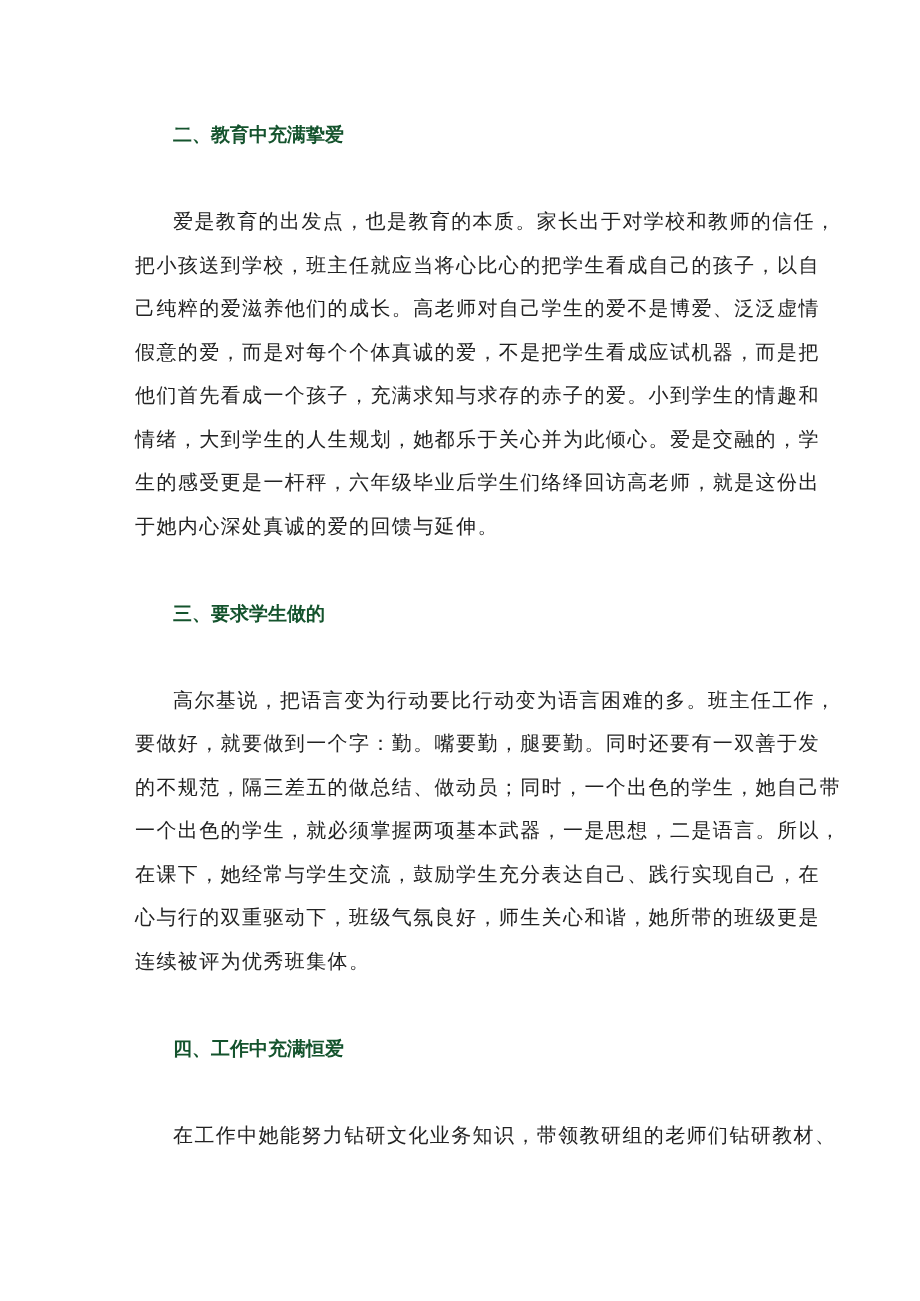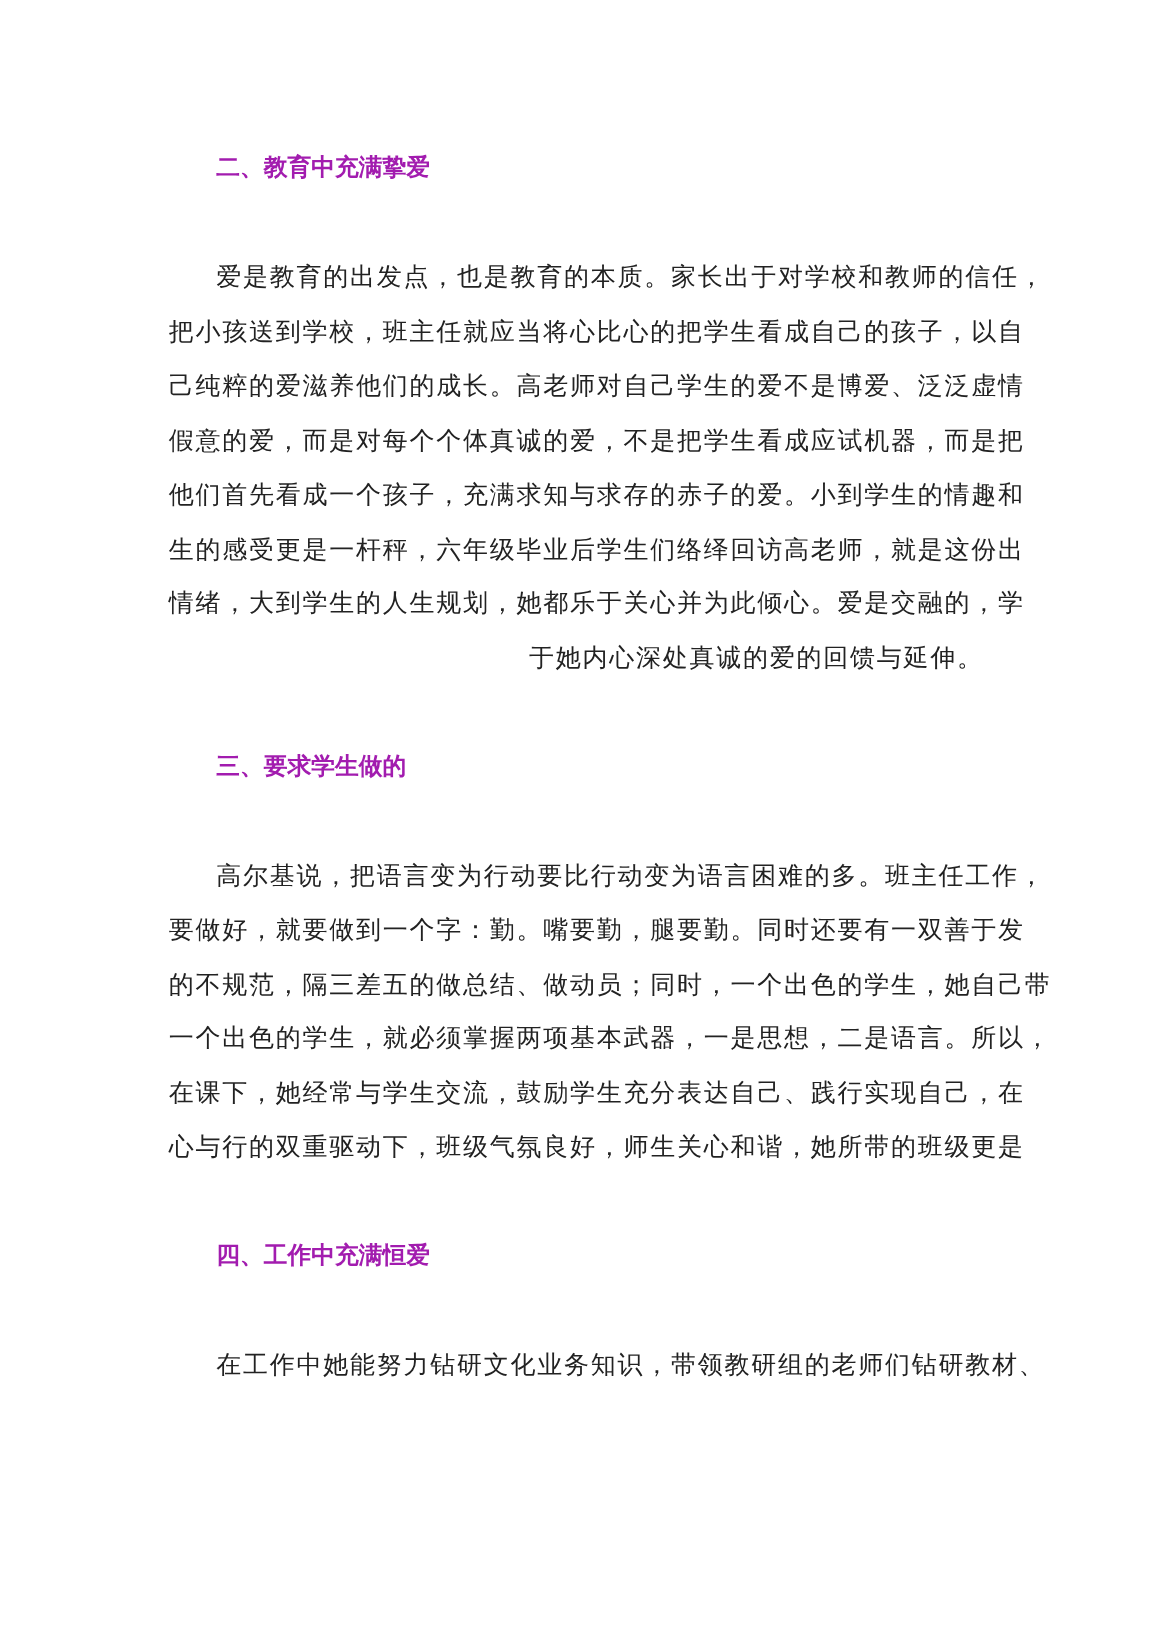--- a/index.html
+++ b/index.html
@@ -23,31 +23,30 @@
     }
     .heading {
       font-family: "DejaVu Sans", "Liberation Sans", sans-serif;
       font-weight: bold;
       font-size: 19px;
       line-height: 43.5px;
       height: 43.5px;
       padding-left: 38px;
       margin: 0;
       white-space: nowrap;
-      color: #a21caf;
+      color: #14532d;
     }
     .line {
       font-size: 20px;
       line-height: 43.5px;
       height: 43.5px;
       margin: 0;
       white-space: nowrap;
       letter-spacing: 1.4px;
       color: #222;
-      text-align: right;
     }
     .line.indent {
       padding-left: 38px;
     }
     .gap {
       height: 43.5px;
     }
   </style>
 </head>
 <body>
@@ -56,37 +55,38 @@
 
   <section>
     <h2 class="heading">二、教育中充满挚爱</h2>
     <div class="gap"></div>
     <div>
       <p class="line indent">爱是教育的出发点，也是教育的本质。家长出于对学校和教师的信任，</p>
       <p class="line">把小孩送到学校，班主任就应当将心比心的把学生看成自己的孩子，以自</p>
       <p class="line">己纯粹的爱滋养他们的成长。高老师对自己学生的爱不是博爱、泛泛虚情</p>
       <p class="line">假意的爱，而是对每个个体真诚的爱，不是把学生看成应试机器，而是把</p>
       <p class="line">他们首先看成一个孩子，充满求知与求存的赤子的爱。小到学生的情趣和</p>
+      <p class="line">情绪，大到学生的人生规划，她都乐于关心并为此倾心。爱是交融的，学</p>
       <p class="line">生的感受更是一杆秤，六年级毕业后学生们络绎回访高老师，就是这份出</p>
-      <p class="line">情绪，大到学生的人生规划，她都乐于关心并为此倾心。爱是交融的，学</p>
       <p class="line">于她内心深处真诚的爱的回馈与延伸。</p>
     </div>
     <div class="gap"></div>
   </section>
 
   <section>
     <h2 class="heading">三、要求学生做的</h2>
     <div class="gap"></div>
     <div>
       <p class="line indent">高尔基说，把语言变为行动要比行动变为语言困难的多。班主任工作，</p>
       <p class="line">要做好，就要做到一个字：勤。嘴要勤，腿要勤。同时还要有一双善于发</p>
       <p class="line">的不规范，隔三差五的做总结、做动员；同时，一个出色的学生，她自己带</p>
       <p class="line">一个出色的学生，就必须掌握两项基本武器，一是思想，二是语言。所以，</p>
       <p class="line">在课下，她经常与学生交流，鼓励学生充分表达自己、践行实现自己，在</p>
       <p class="line">心与行的双重驱动下，班级气氛良好，师生关心和谐，她所带的班级更是</p>
+      <p class="line">连续被评为优秀班集体。</p>
     </div>
     <div class="gap"></div>
   </section>
 
   <section>
     <h2 class="heading">四、工作中充满恒爱</h2>
     <div class="gap"></div>
     <div>
       <p class="line indent">在工作中她能努力钻研文化业务知识，带领教研组的老师们钻研教材、</p>
     </div>

